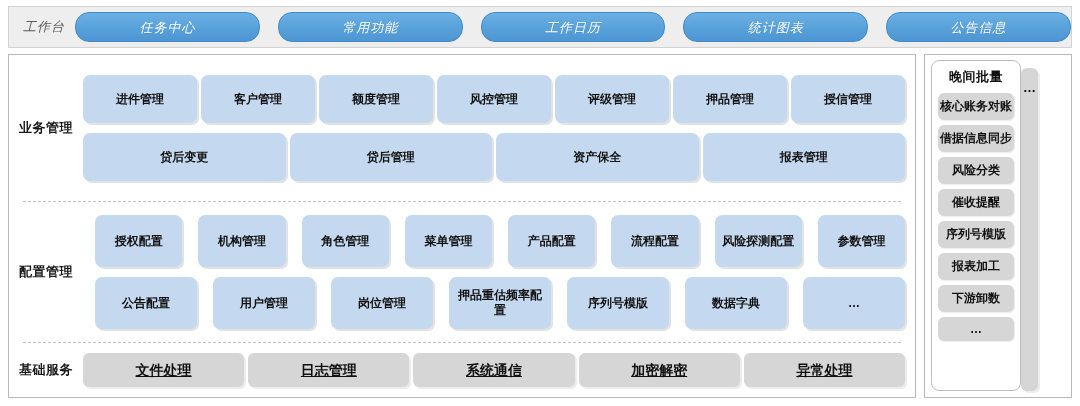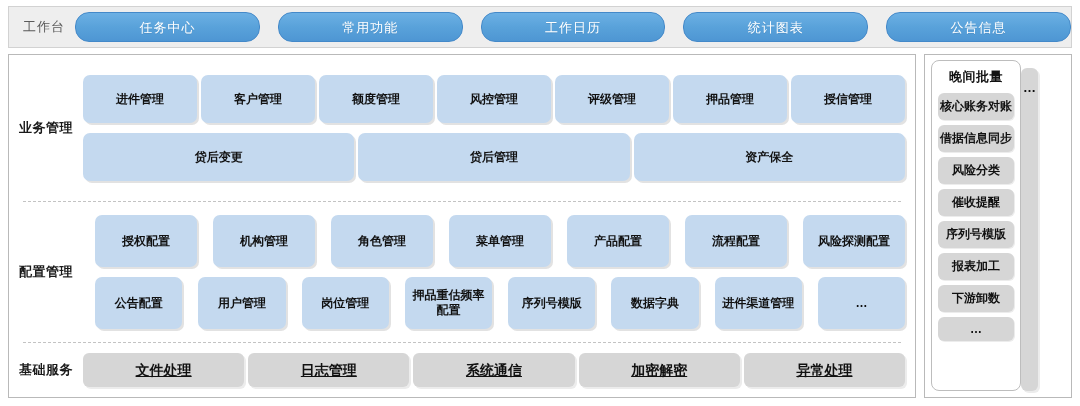--- a/index.html
+++ b/index.html
@@ -25,20 +25,21 @@
   
   .topbar {
     position: relative;
     height: 42px;
     background: #eeeeee;
     border: 1px solid #d2d2d2;
     box-sizing: border-box;
     display: flex;
     align-items: center;
     padding: 0 0 0 14px;
+    font-style: italic;
   }
   .topbar-title {
     font-size: 13px;
     color: #5a5a5a;
     font-weight: normal;
     white-space: nowrap;
     margin-right: 10px;
     letter-spacing: 1px;
   }
   .topbar-tabs {
@@ -234,46 +235,47 @@
             <div class="tile blue">额度管理</div>
             <div class="tile blue">风控管理</div>
             <div class="tile blue">评级管理</div>
             <div class="tile blue">押品管理</div>
             <div class="tile blue">授信管理</div>
           </div>
           <div class="tile-row">
             <div class="tile blue">贷后变更</div>
             <div class="tile blue">贷后管理</div>
             <div class="tile blue">资产保全</div>
+            <div class="tile blue">报表管理</div>
           </div>
         </div>
       </div>
 
       <div class="divider"></div>
 
       <div class="section config">
         <div class="sec-label">配置管理</div>
         <div class="sec-rows">
           <div class="tile-row">
             <div class="tile blue tall">授权配置</div>
             <div class="tile blue tall">机构管理</div>
             <div class="tile blue tall">角色管理</div>
             <div class="tile blue tall">菜单管理</div>
             <div class="tile blue tall">产品配置</div>
             <div class="tile blue tall">流程配置</div>
             <div class="tile blue tall">风险探测配置</div>
+            <div class="tile blue tall">参数管理</div>
           </div>
           <div class="tile-row">
             <div class="tile blue tall">公告配置</div>
             <div class="tile blue tall">用户管理</div>
             <div class="tile blue tall">岗位管理</div>
             <div class="tile blue tall">押品重估频率配置</div>
             <div class="tile blue tall">序列号模版</div>
             <div class="tile blue tall">数据字典</div>
-            <div class="tile blue tall">进件渠道管理</div>
             <div class="tile blue tall">…</div>
           </div>
         </div>
       </div>
 
       <div class="divider"></div>
 
       <div class="section basic">
         <div class="sec-label">基础服务</div>
         <div class="sec-rows">

